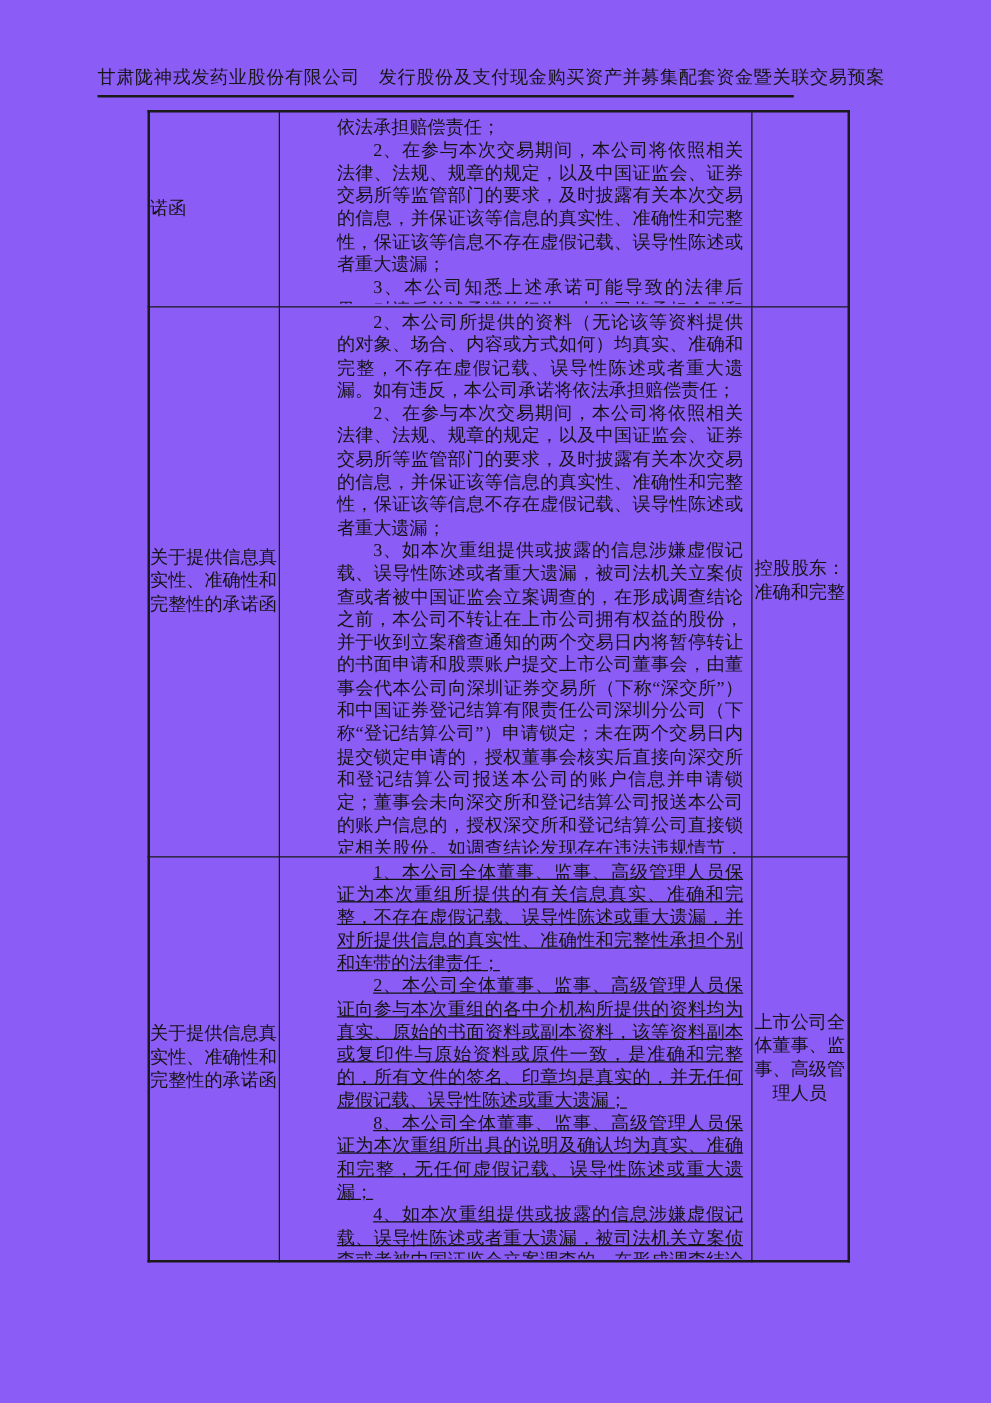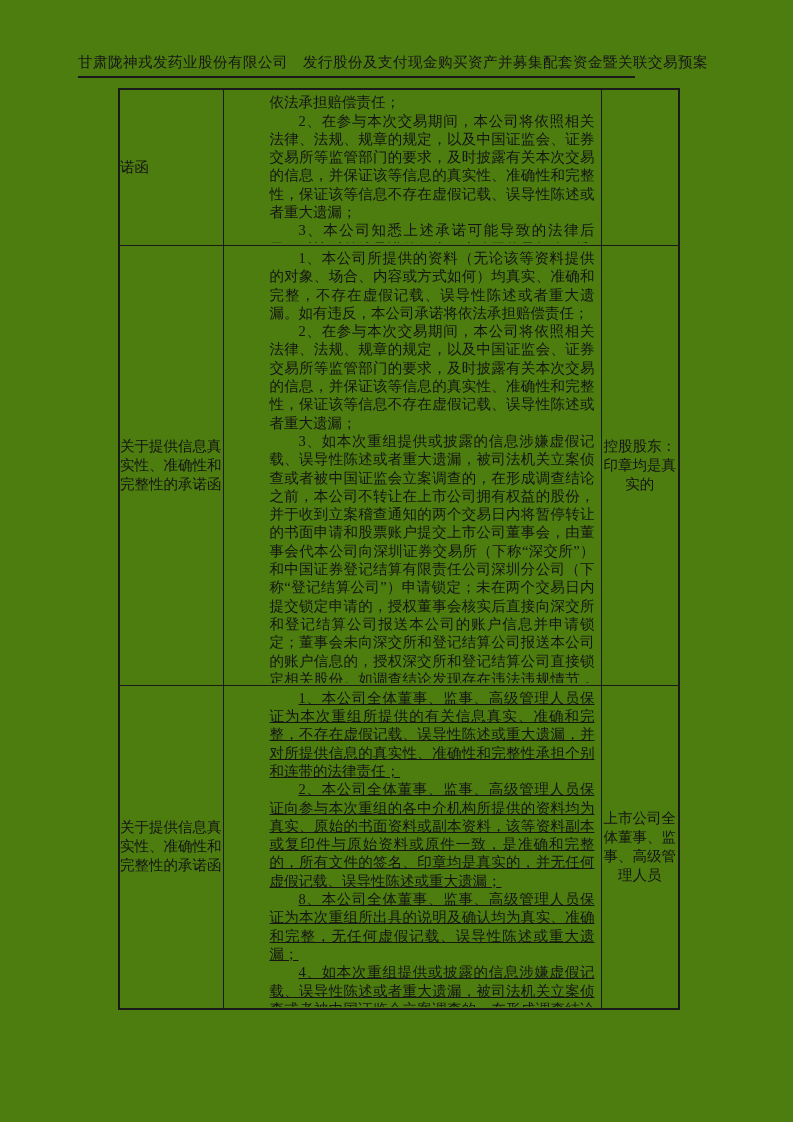--- a/index.html
+++ b/index.html
@@ -4,21 +4,21 @@
 <style>
   html, body {
     margin: 0;
     padding: 0;
     background: #ffffff;
   }
   .page {
     position: relative;
     width: 793px;
     height: 1122px;
-    background: #4d7c0f;
+    background: #8b5cf6;
     font-family: "Liberation Serif", "DejaVu Serif", serif;
     color: #111111;
     overflow: hidden;
   }
   .doc-header {
     position: absolute;
     left: 78px;
     top: 51px;
     width: 557px;
     text-align: center;
@@ -108,27 +108,27 @@
           <p>3、本公司知悉上述承诺可能导致的法律后果，对违反前述承诺的行为，本公司将承担个别和连带的法律责任。</p>
         </div>
       </td>
       <td class="party-cell"></td>
     </tr>
 
     <tr class="row-2" style="height:440px">
       <td class="label-cell">关于提供信息真实性、准确性和完整性的承诺函</td>
       <td class="content-cell">
         <div class="content-inner">
-          <p>1、本公司所提供的资料（无论该等资料提供的对象、场合、内容或方式如何）均真实、准确和完整，不存在虚假记载、误导性陈述或者重大遗漏。如有违反，本公司承诺将依法承担赔偿责任；</p>
+          <p>2、本公司所提供的资料（无论该等资料提供的对象、场合、内容或方式如何）均真实、准确和完整，不存在虚假记载、误导性陈述或者重大遗漏。如有违反，本公司承诺将依法承担赔偿责任；</p>
           <p>2、在参与本次交易期间，本公司将依照相关法律、法规、规章的规定，以及中国证监会、证券交易所等监管部门的要求，及时披露有关本次交易的信息，并保证该等信息的真实性、准确性和完整性，保证该等信息不存在虚假记载、误导性陈述或者重大遗漏；</p>
           <p>3、如本次重组提供或披露的信息涉嫌虚假记载、误导性陈述或者重大遗漏，被司法机关立案侦查或者被中国证监会立案调查的，在形成调查结论之前，本公司不转让在上市公司拥有权益的股份，并于收到立案稽查通知的两个交易日内将暂停转让的书面申请和股票账户提交上市公司董事会，由董事会代本公司向深圳证券交易所（下称“深交所”）和中国证券登记结算有限责任公司深圳分公司（下称“登记结算公司”）申请锁定；未在两个交易日内提交锁定申请的，授权董事会核实后直接向深交所和登记结算公司报送本公司的账户信息并申请锁定；董事会未向深交所和登记结算公司报送本公司的账户信息的，授权深交所和登记结算公司直接锁定相关股份。如调查结论发现存在违法违规情节，本公司承诺锁定股份可用于相关投资者赔偿安排；</p>
           <p>4、本公司知悉上述承诺可能导致的法律后果，对违反前述承诺的行为，本公司将承担个别和连带的法律责任。</p>
         </div>
       </td>
-      <td class="party-cell">控股股东：印章均是真实的</td>
+      <td class="party-cell">控股股东：准确和完整</td>
     </tr>
 
     <tr class="row-3" style="height:324px">
       <td class="label-cell">关于提供信息真实性、准确性和完整性的承诺函</td>
       <td class="content-cell">
         <div class="content-inner">
           <p>1、本公司全体董事、监事、高级管理人员保证为本次重组所提供的有关信息真实、准确和完整，不存在虚假记载、误导性陈述或重大遗漏，并对所提供信息的真实性、准确性和完整性承担个别和连带的法律责任；</p>
           <p>2、本公司全体董事、监事、高级管理人员保证向参与本次重组的各中介机构所提供的资料均为真实、原始的书面资料或副本资料，该等资料副本或复印件与原始资料或原件一致，是准确和完整的，所有文件的签名、印章均是真实的，并无任何虚假记载、误导性陈述或重大遗漏；</p>
           <p>8、本公司全体董事、监事、高级管理人员保证为本次重组所出具的说明及确认均为真实、准确和完整，无任何虚假记载、误导性陈述或重大遗漏；</p>
           <p>4、如本次重组提供或披露的信息涉嫌虚假记载、误导性陈述或者重大遗漏，被司法机关立案侦查或者被中国证监会立案调查的，在形成调查结论之前，本人不转让在上市公司拥有权益的股份（如有），并于收到立案稽查通知的两个交易日内将暂停转让的书面申请和股票账户提交上市公司董事会，由董事会代本人向深圳证券交易所（下称“深交所”）</p>

